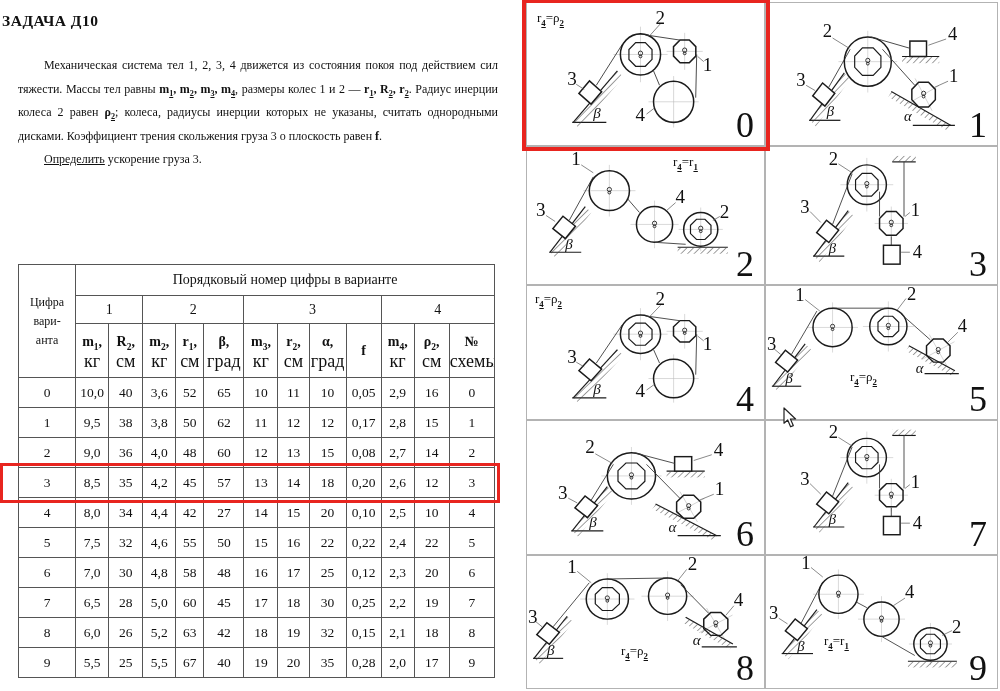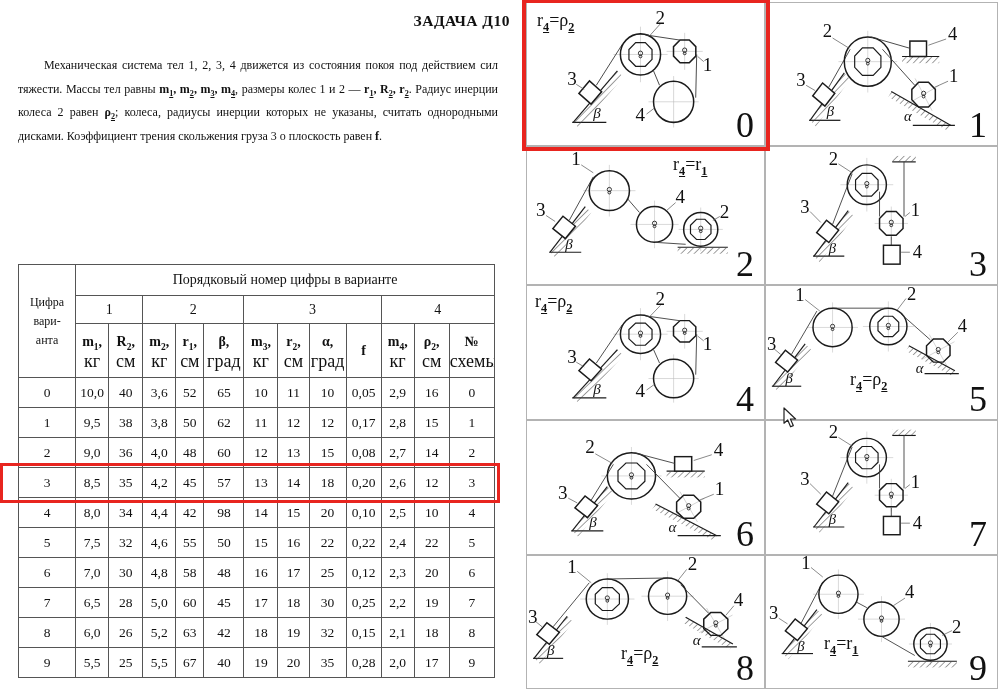--- a/index.html
+++ b/index.html
@@ -1,20 +1,20 @@
 <!DOCTYPE html>
 <html><head>
 <meta charset="utf-8">
 <style>
   html,body{margin:0;padding:0;background:#fff;}
   .page{position:relative;width:1000px;height:691px;background:#fff;overflow:hidden;
         font-family:"Liberation Serif","DejaVu Serif",serif;color:#111;}
   
   .doc{position:absolute;left:2px;top:0;width:508px;height:691px;}
-  .title{margin:0;position:absolute;top:12px;left:0;width:100%;text-align:right;
+  .title{margin:0;position:absolute;top:12px;left:0;width:100%;text-align:left;
          font-size:15.5px;font-weight:bold;letter-spacing:.5px;}
   .text{position:absolute;top:54px;left:16px;width:480px;}
   .text p{margin:0;font-size:12px;line-height:23.5px;text-align:justify;text-indent:26px;}
   .b{font-weight:bold}
   .u{text-decoration:underline}
   sub{font-size:68%;line-height:0;}
   sub.b{font-weight:bold}
   
   .table-wrap{position:absolute;top:264px;left:16px;}
   table{border-collapse:collapse;table-layout:fixed;width:477px;background:#fff;}
@@ -28,21 +28,21 @@
   .unit{font-size:18px;line-height:18px;}
   tbody td{height:29px;}
   
   .schemes{position:absolute;left:526px;top:2px;width:472px;height:687px;
            display:grid;grid-template-columns:239px 233px;
            grid-template-rows:144px 139px 135px 135px 134px;}
   figure.cell{margin:0;position:relative;border:1px solid #b3b3b3;background:#fff;}
   figure.cell svg{display:block;width:100%;height:100%;}
   .scheme-num{position:absolute;right:10px;bottom:2px;font-size:36px;line-height:1;
               font-family:"Liberation Serif",serif;}
-  .sub-label{position:absolute;font-size:18px;line-height:1;white-space:nowrap;}
+  .sub-label{position:absolute;font-size:13px;line-height:1;white-space:nowrap;}
   
   .s{fill:none;stroke:#1b1b1b;stroke-width:1.5}
   .s2{fill:none;stroke:#1b1b1b;stroke-width:1.2}
   .w{stroke:#3a3a3a;stroke-width:.9}
   .ld{stroke:#555;stroke-width:.7}
   .clx{stroke:#b9b9b9;stroke-width:.55}
   .cg{fill:none;stroke:#222;stroke-width:.9}
   .h{fill:url(#hatch);stroke:none}
   .blk{fill:#fff;stroke:#1b1b1b;stroke-width:1.5}
   svg text{font-family:"Liberation Serif","DejaVu Serif",serif;fill:#111;}
@@ -63,20 +63,21 @@
       <pattern id="hatch" width="4.6" height="4.6" patternUnits="userSpaceOnUse" patternTransform="rotate(45)">
         <line x1="0" y1="0" x2="0" y2="4.6" stroke="#3c3c3c" stroke-width="1"></line>
       </pattern>
     </defs>
   </svg>
 
   <section class="doc">
     <h1 class="title">ЗАДАЧА  Д10</h1>
     <div class="text">
       <p><span>Механическая система тел 1, 2, 3, 4 движется из состояния покоя под действием сил тяжести. Массы тел равны </span><span class="b">m</span><sub class="b u">1</sub><span class="b">, </span><span class="b">m</span><sub class="b u">2</sub><span class="b">, </span><span class="b">m</span><sub class="b u">3</sub><span class="b">, </span><span class="b">m</span><sub class="b u">4</sub><span>, размеры колес 1 и 2 — </span><span class="b">r</span><sub class="b u">1</sub><span class="b">, </span><span class="b">R</span><sub class="b u">2</sub><span class="b">, </span><span class="b">r</span><sub class="b u">2</sub><span>. Радиус инерции колеса 2 равен </span><span class="b">ρ</span><sub class="b u">2</sub><span>; колеса, радиусы инерции которых не указаны, считать однородными  дисками.  Коэффициент трения скольжения груза 3 о плоскость равен </span><span class="b">f</span><span>.</span></p>
+      <p><span class="u">Определить</span><span> ускорение груза 3.</span></p>
     </div>
     <div class="table-wrap">
       <table id="vt">
           <colgroup>
             <col style="width: 57px;">
             <col style="width: 33px;">
             <col style="width: 34px;">
             <col style="width: 33px;">
             <col style="width: 28px;">
             <col style="width: 40px;">
@@ -213,21 +214,21 @@
               <td>2,6</td>
               <td>12</td>
               <td>3</td>
             </tr>
             <tr>
               <td>4</td>
               <td>8,0</td>
               <td>34</td>
               <td>4,4</td>
               <td>42</td>
-              <td>98</td>
+              <td>27</td>
               <td>14</td>
               <td>15</td>
               <td>20</td>
               <td>0,10</td>
               <td>2,5</td>
               <td>10</td>
               <td>4</td>
             </tr>
             <tr>
               <td>5</td>

